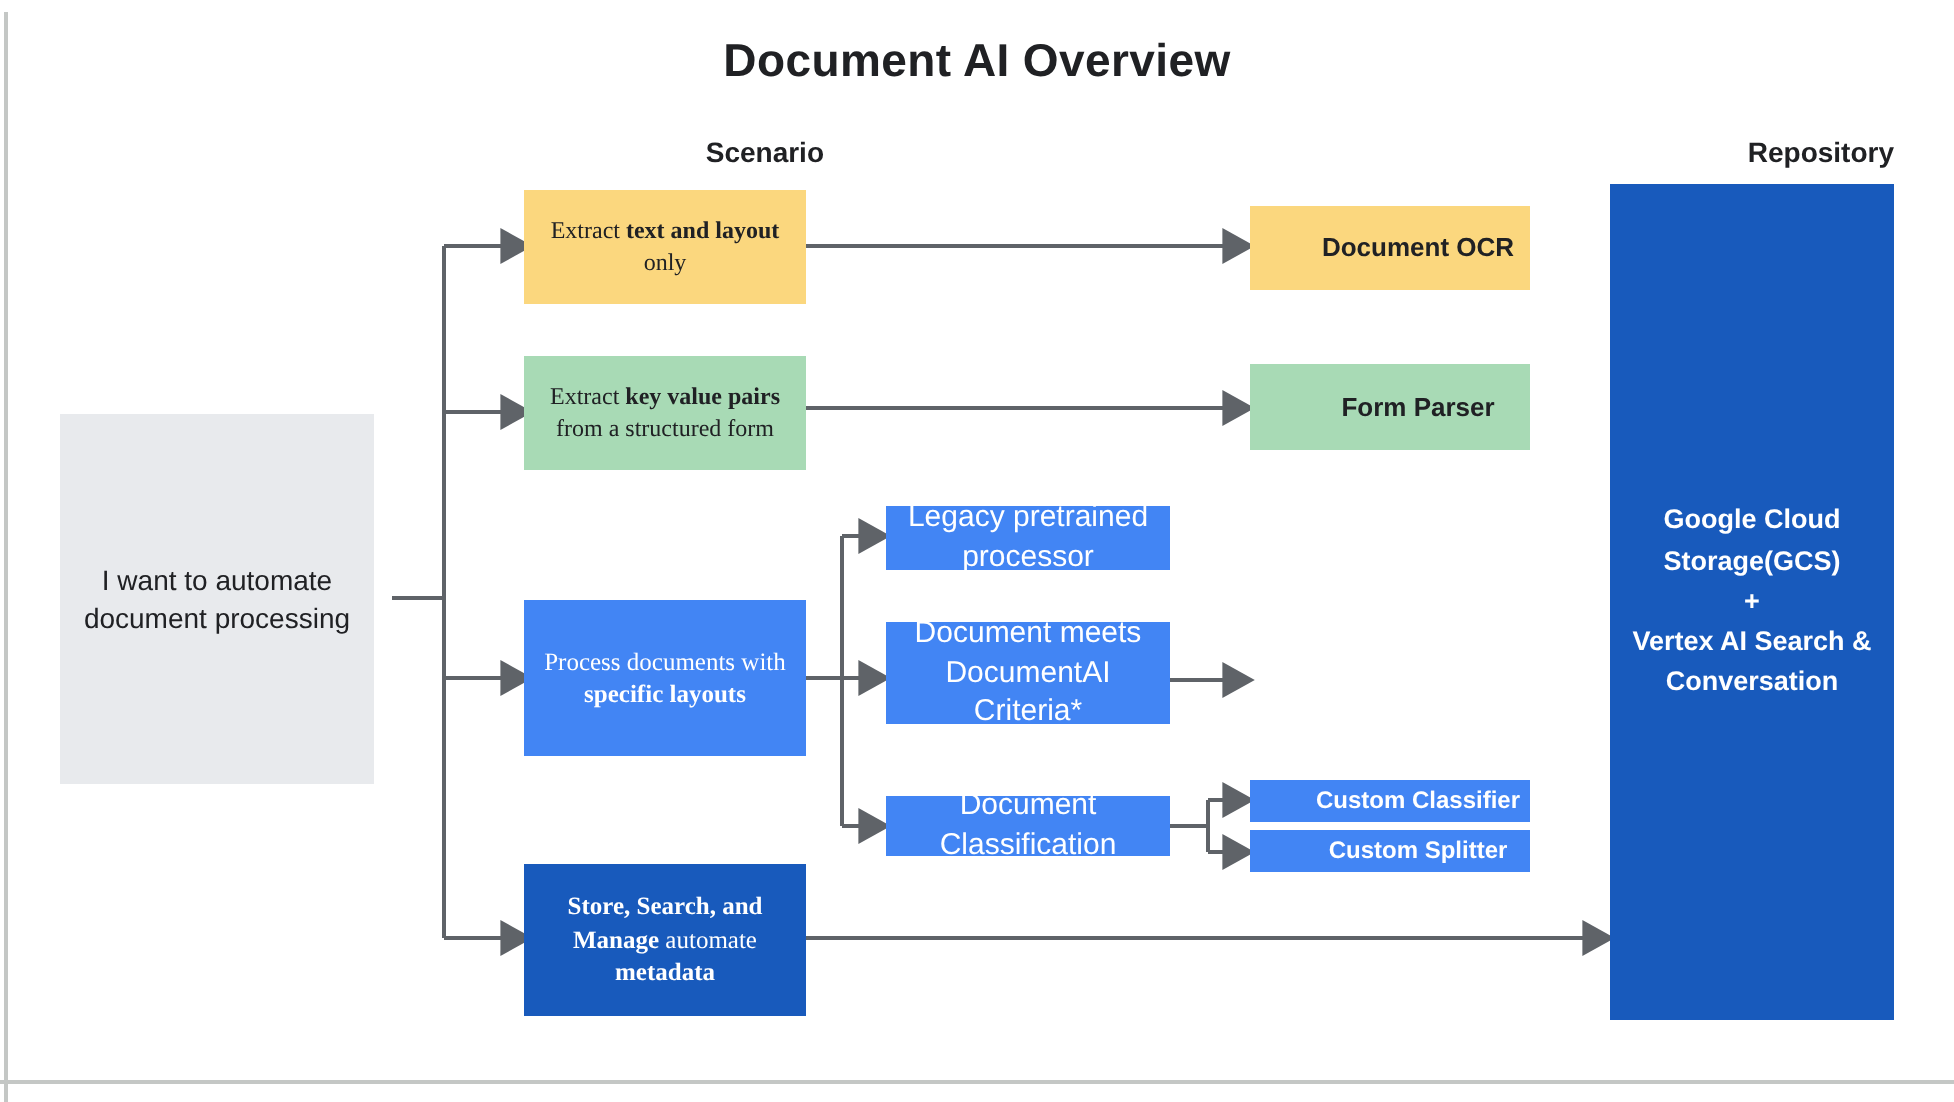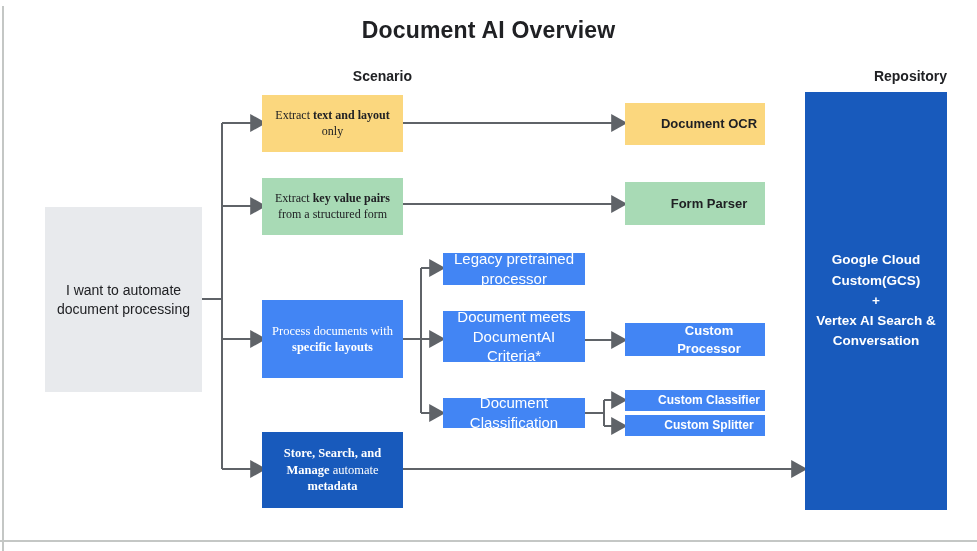--- a/index.html
+++ b/index.html
@@ -14,21 +14,21 @@
   .page-border-left{position:absolute;left:2px;top:6px;width:2px;height:545px;background:var(--page-border);}
   .page-border-bottom{position:absolute;left:0;top:540px;width:977px;height:2px;background:var(--page-border);}
   .title{position:absolute;left:0;top:17px;width:977px;text-align:center;
          font-size:23px;font-weight:700;letter-spacing:.2px;color:var(--text-dark);}
   .col-header{position:absolute;top:68px;font-size:14px;font-weight:700;text-align:right;color:var(--text-dark);}
   #hdr-scenario{left:252px;width:160px;}
   #hdr-processor{left:625px;width:140px;}
   #hdr-repository{left:805px;width:142px;}
   .box{position:absolute;display:flex;align-items:center;justify-content:center;
        text-align:center;line-height:1.32;padding-left:28px;}
-  .start{left:45px;top:207px;width:157px;height:185px;background:var(--gray-box);
+  .start{left:30px;top:207px;width:157px;height:185px;background:var(--gray-box);
          font-size:14px;padding:0 10px;}
   .scen{left:262px;width:141px;padding:0 13px;font-size:12px;font-family:Liberation Serif, serif;}
   #sc-extract-text{top:95px;height:57px;background:var(--yellow);}
   #sc-extract-kv{top:178px;height:57px;background:var(--green);}
   #sc-layouts{top:300px;height:78px;background:var(--blue);color:var(--text-light);font-size:12.5px;padding:0 10px;}
   #sc-store{top:432px;height:76px;background:var(--dark-blue);color:var(--text-light);font-size:12.5px;}
   .decision{left:443px;width:142px;background:var(--blue);color:var(--text-light);
             font-size:15px;padding:0 8px;}
   #dx-legacy{top:253px;height:32px;}
   #dx-criteria{top:311px;height:51px;}
@@ -115,29 +115,26 @@
   <div class="box decision" id="dx-class">
     <span>Document Classification</span>
   </div>
 
   <div class="box proc" id="pr-ocr">
     <span>Document OCR</span>
   </div>
   <div class="box proc" id="pr-form">
     <span>Form Parser</span>
   </div>
-  <div class="box proc" id="pr-custom">
-    <span>Custom Processor</span>
-  </div>
   <div class="box proc" id="pr-classifier">
     <span>Custom Classifier</span>
   </div>
   <div class="box proc" id="pr-splitter">
     <span>Custom Splitter</span>
   </div>
 
   <div class="box repo">
-    <div>Google Cloud Custom(GCS)</div>
+    <div>Google Cloud Storage(GCS)</div>
     <div>+</div>
     <div>Vertex AI Search &amp; Conversation</div>
   </div>
 
 </div>
 
 </body></html>

